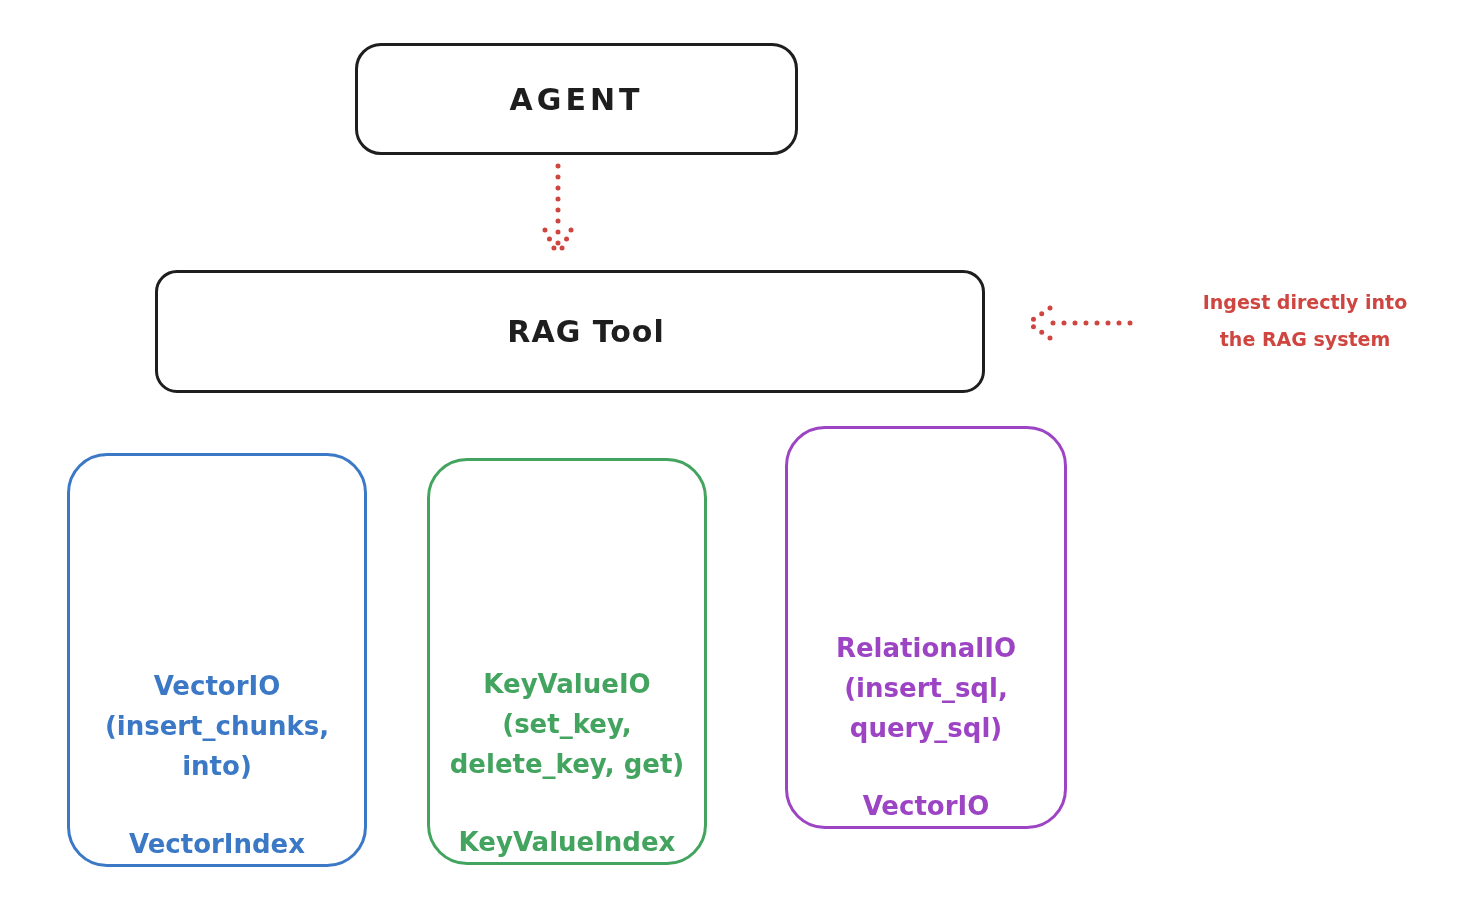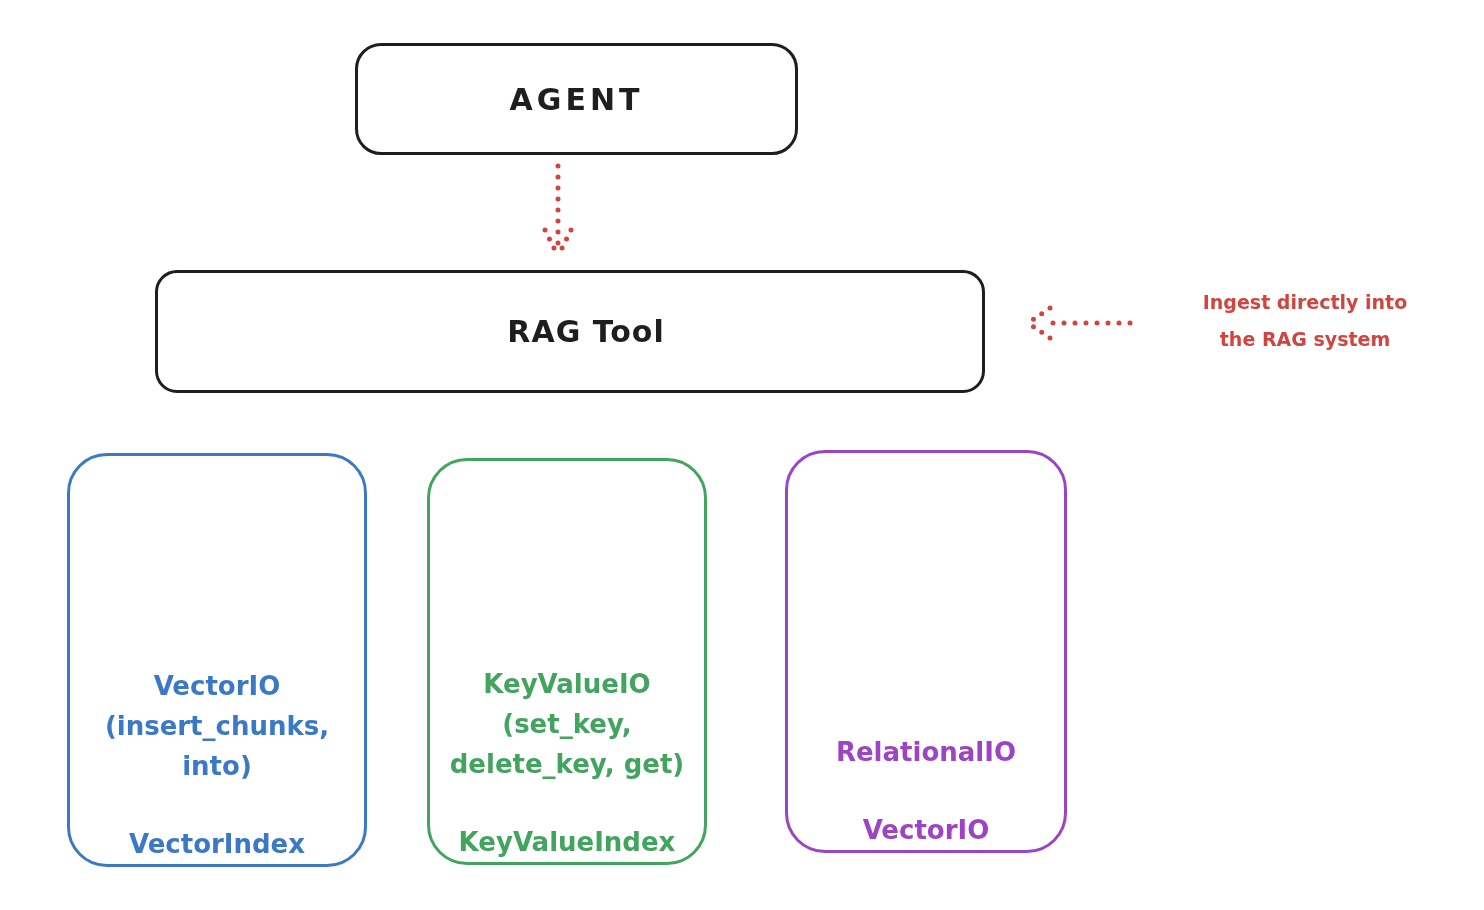--- a/index.html
+++ b/index.html
@@ -99,20 +99,22 @@
 
   <div class="node backend-node" style="left: 427px; top: 450px; width: 280px; height: 407px; margin-top: 8px; --c: #43a45f;">
     <div class="backend-text">
       <div>KeyValueIO</div>
       <div>(set_key,</div>
       <div>delete_key, get)</div>
       <div class="index-label">KeyValueIndex</div>
     </div>
   </div>
 
-  <div class="node backend-node" style="left: 785px; top: 450px; width: 282px; height: 403px; --c: #9c44c4;">
+  <div class="node backend-node" style="left: 785px; top: 426px; width: 282px; height: 403px; --c: #9c44c4;">
     <div class="backend-text">
       <div>RelationalIO</div>
+      <div>(insert_sql,</div>
+      <div>query_sql)</div>
       <div class="index-label">VectorIO</div>
     </div>
   </div>
 
 </div>
 
 </body></html>

